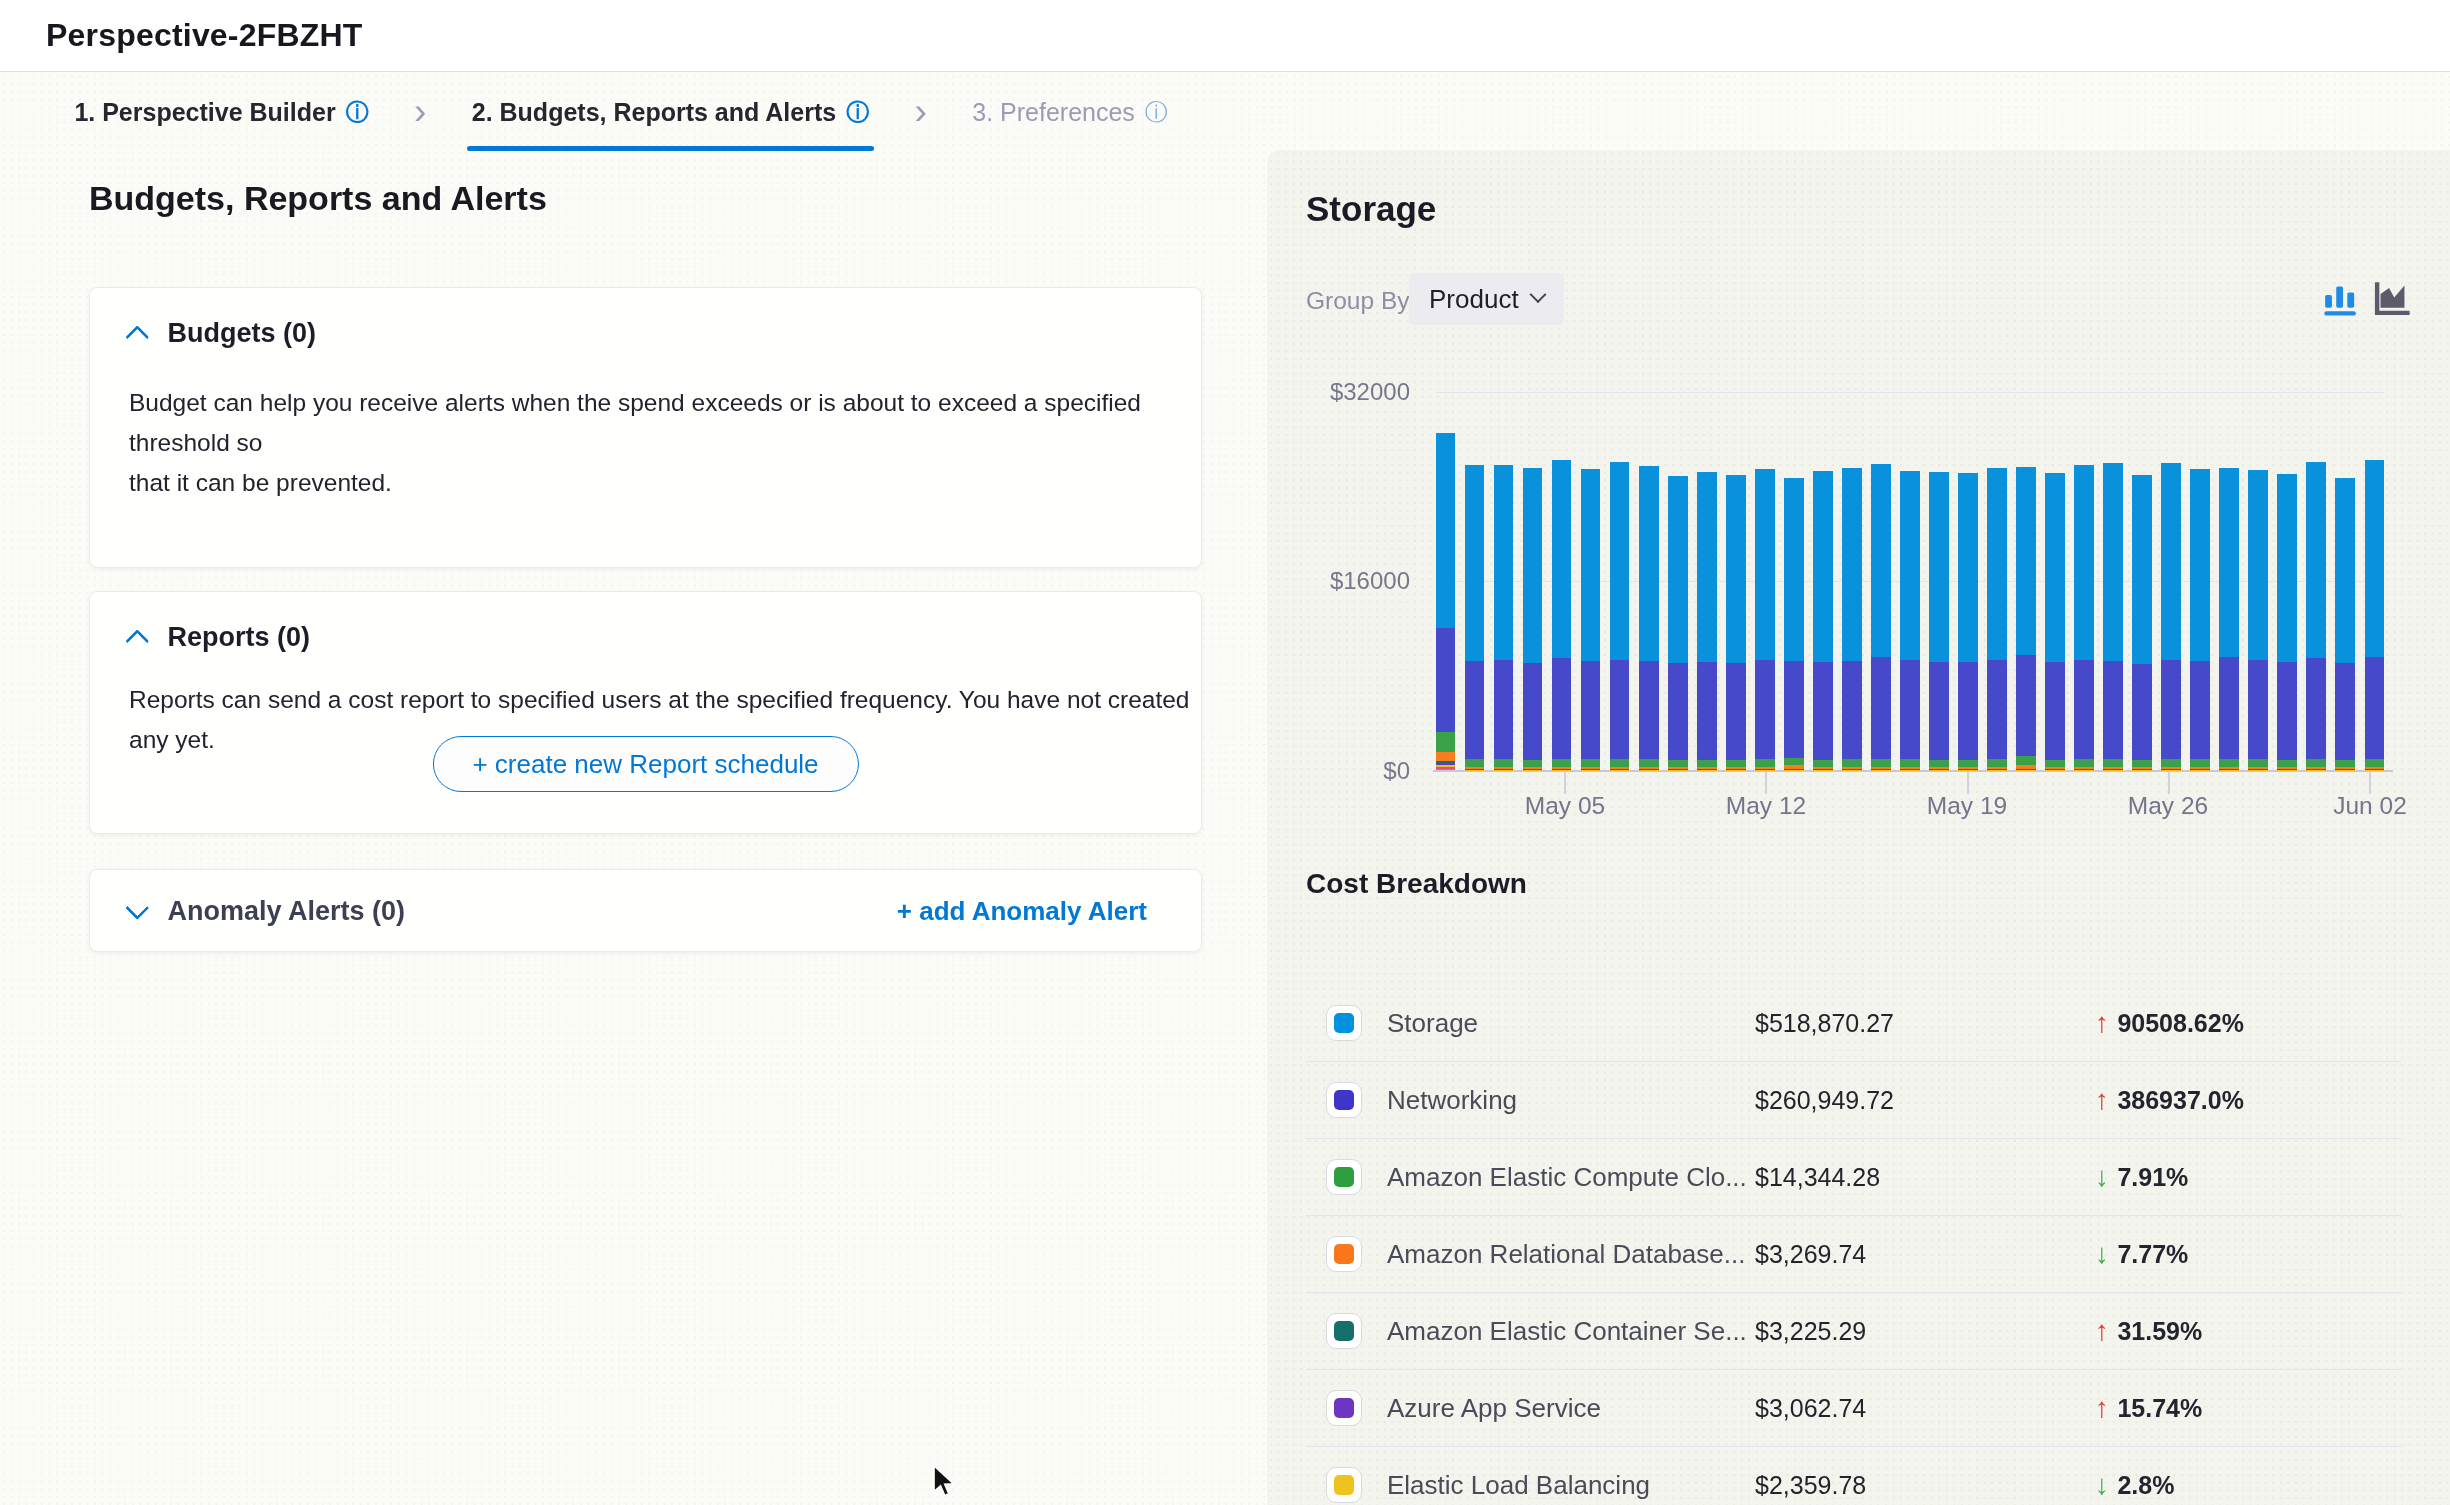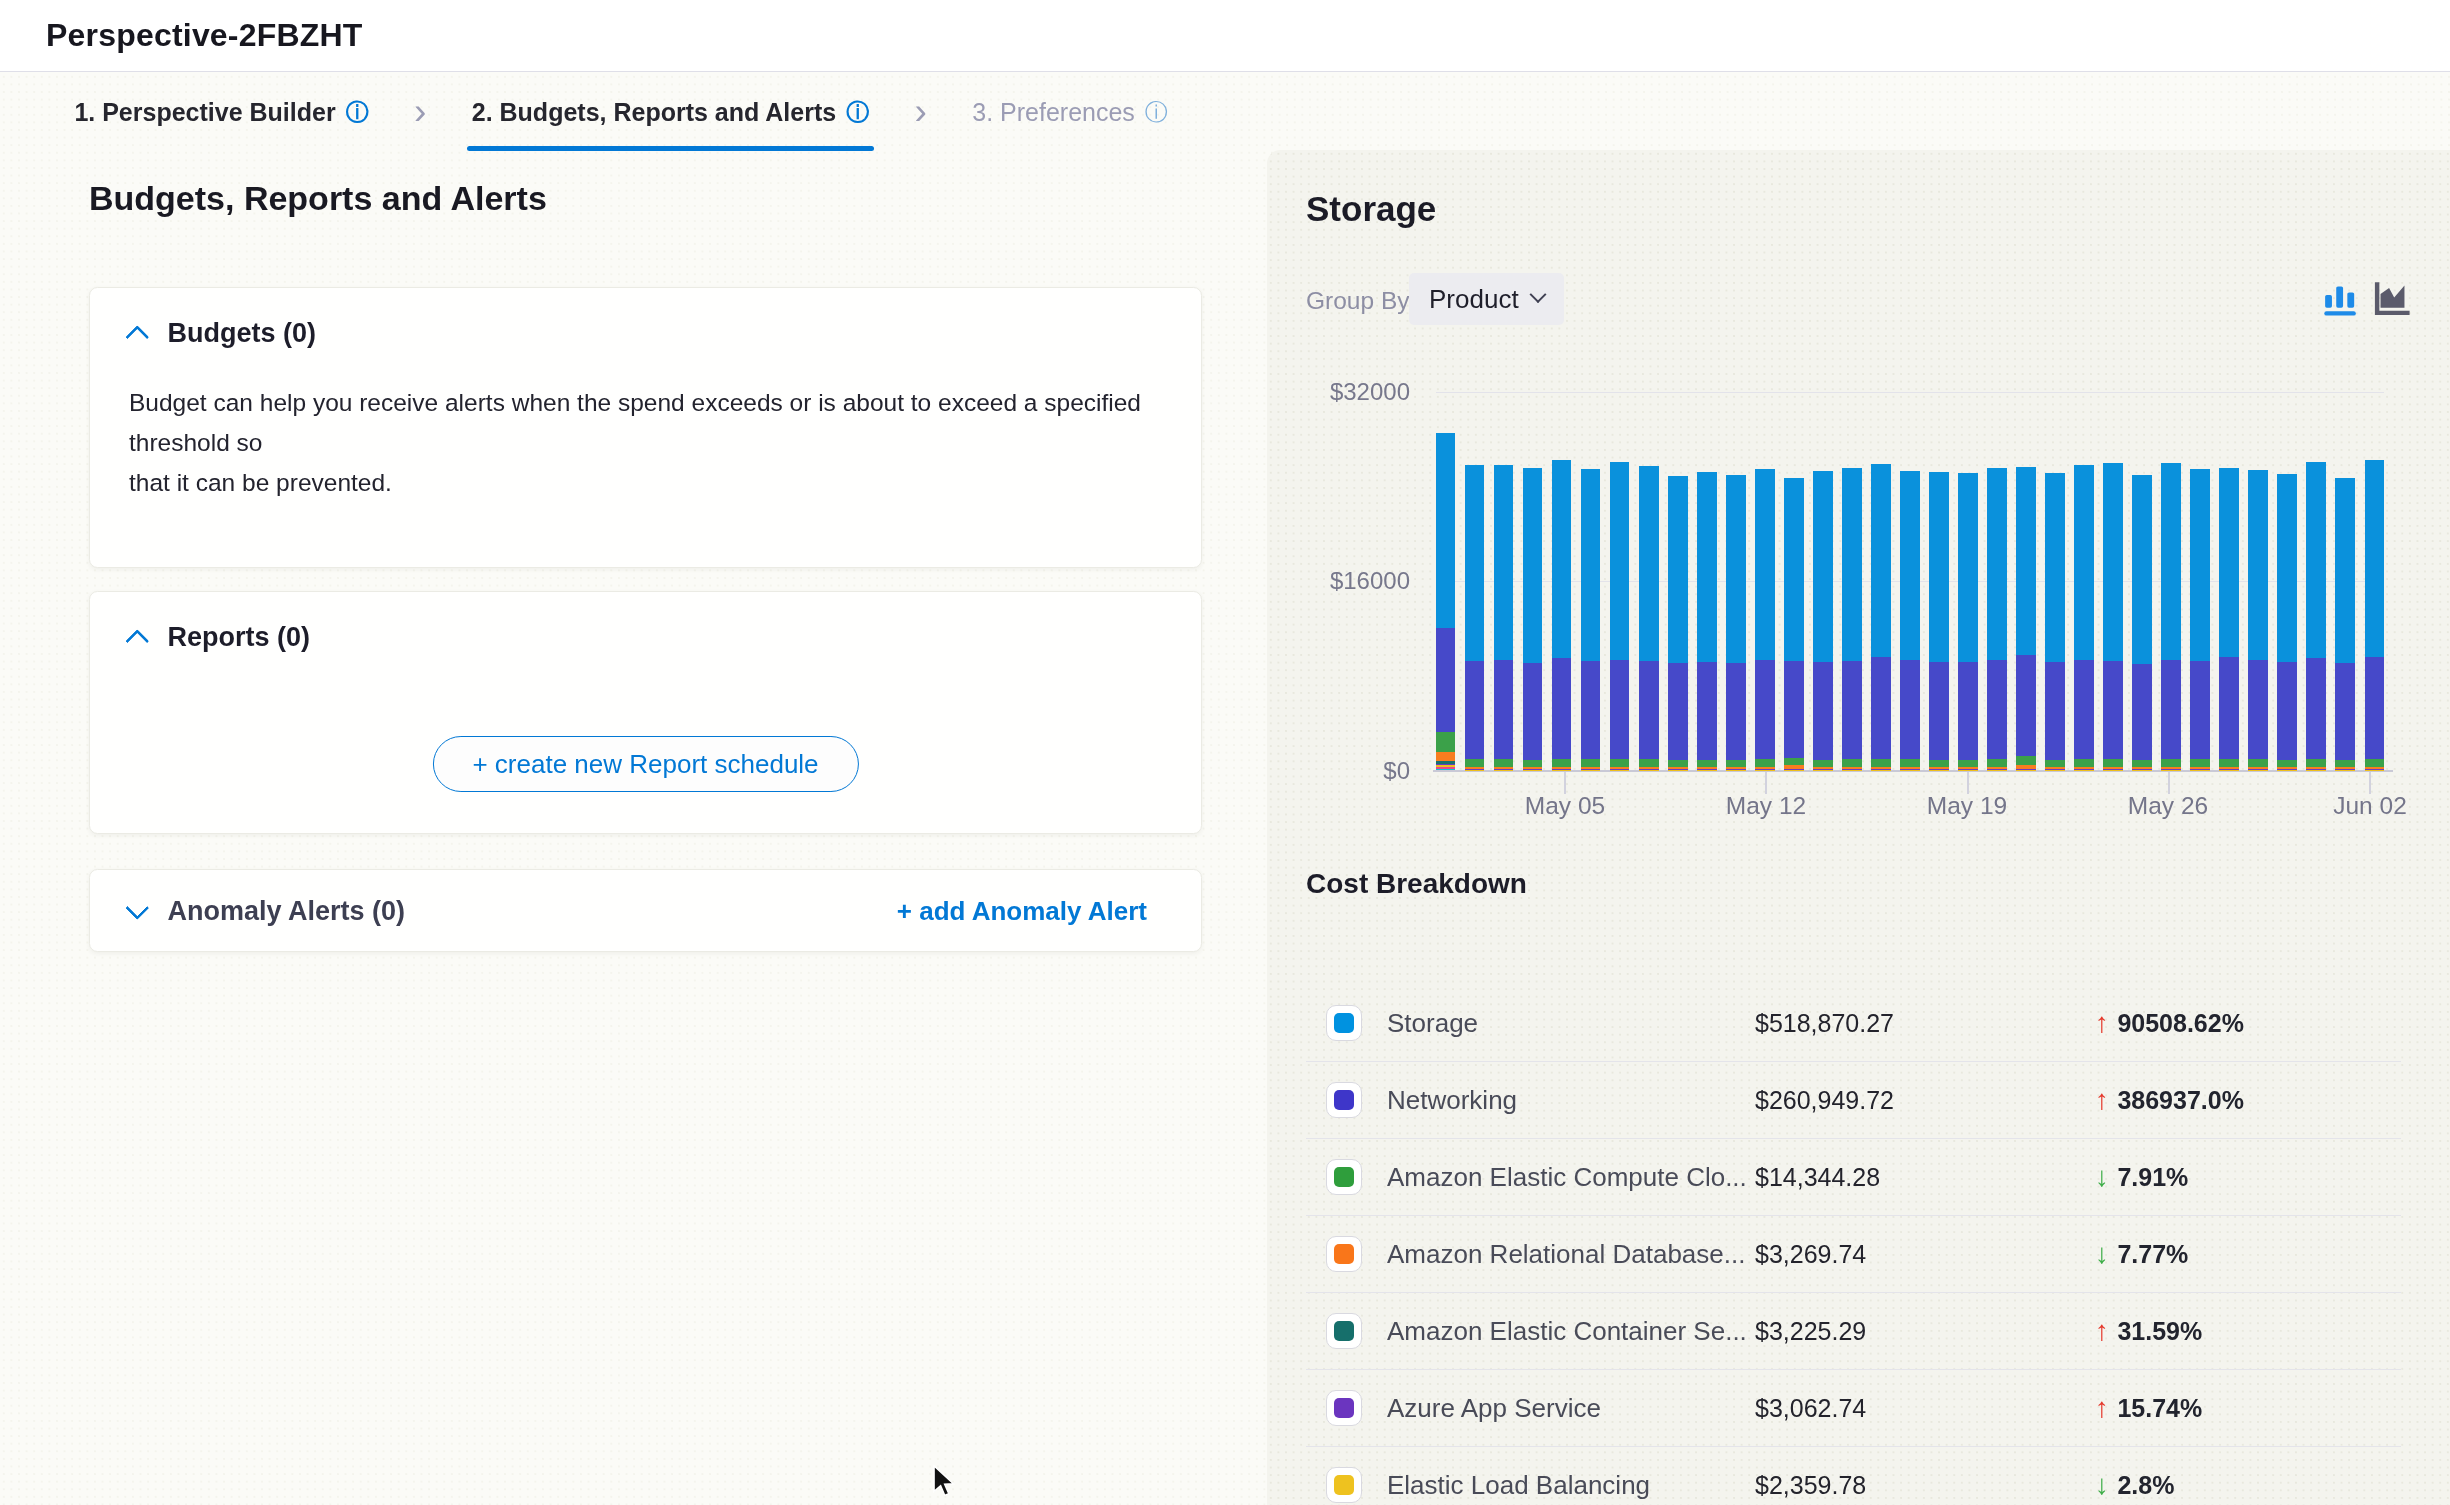--- a/index.html
+++ b/index.html
@@ -126,20 +126,21 @@
     <div>Budget can help you receive alerts when the spend exceeds or is about to exceed a specified threshold so</div>
     <div>that it can be prevented.</div>
   </div>
 </div>
 
 <div class="card" id="card-reports">
   <div class="card-head">
     <span class="caret up"></span>
     <span>Reports (0)</span>
   </div>
+  <div class="card-desc">Reports can send a cost report to specified users at the specified frequency. You have not created any yet.</div>
   <button class="pill-btn">+ create new Report schedule</button>
 </div>
 
 <div class="card" id="card-anomaly">
   <div class="card-head">
     <span class="caret down"></span>
     <span>Anomaly Alerts (0)</span>
   </div>
   <div class="anomaly-link">+ add Anomaly Alert</div>
 </div>

